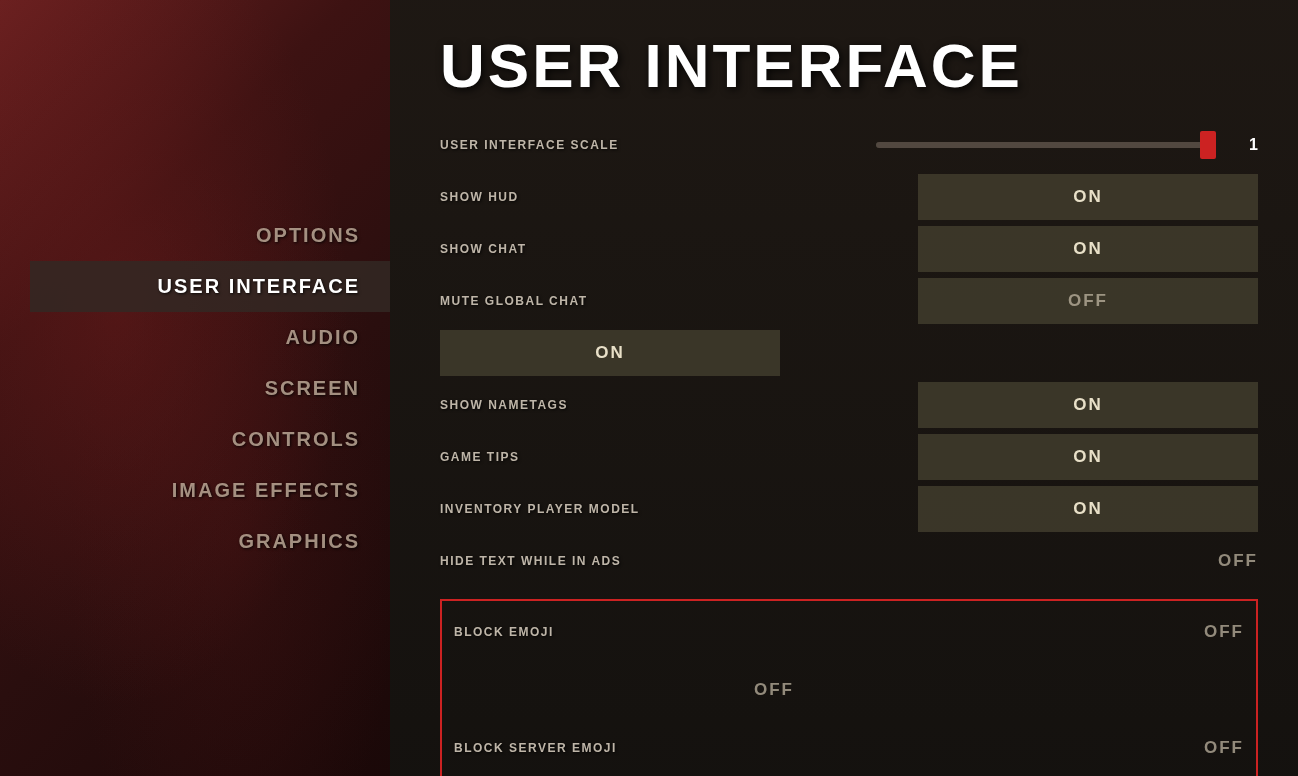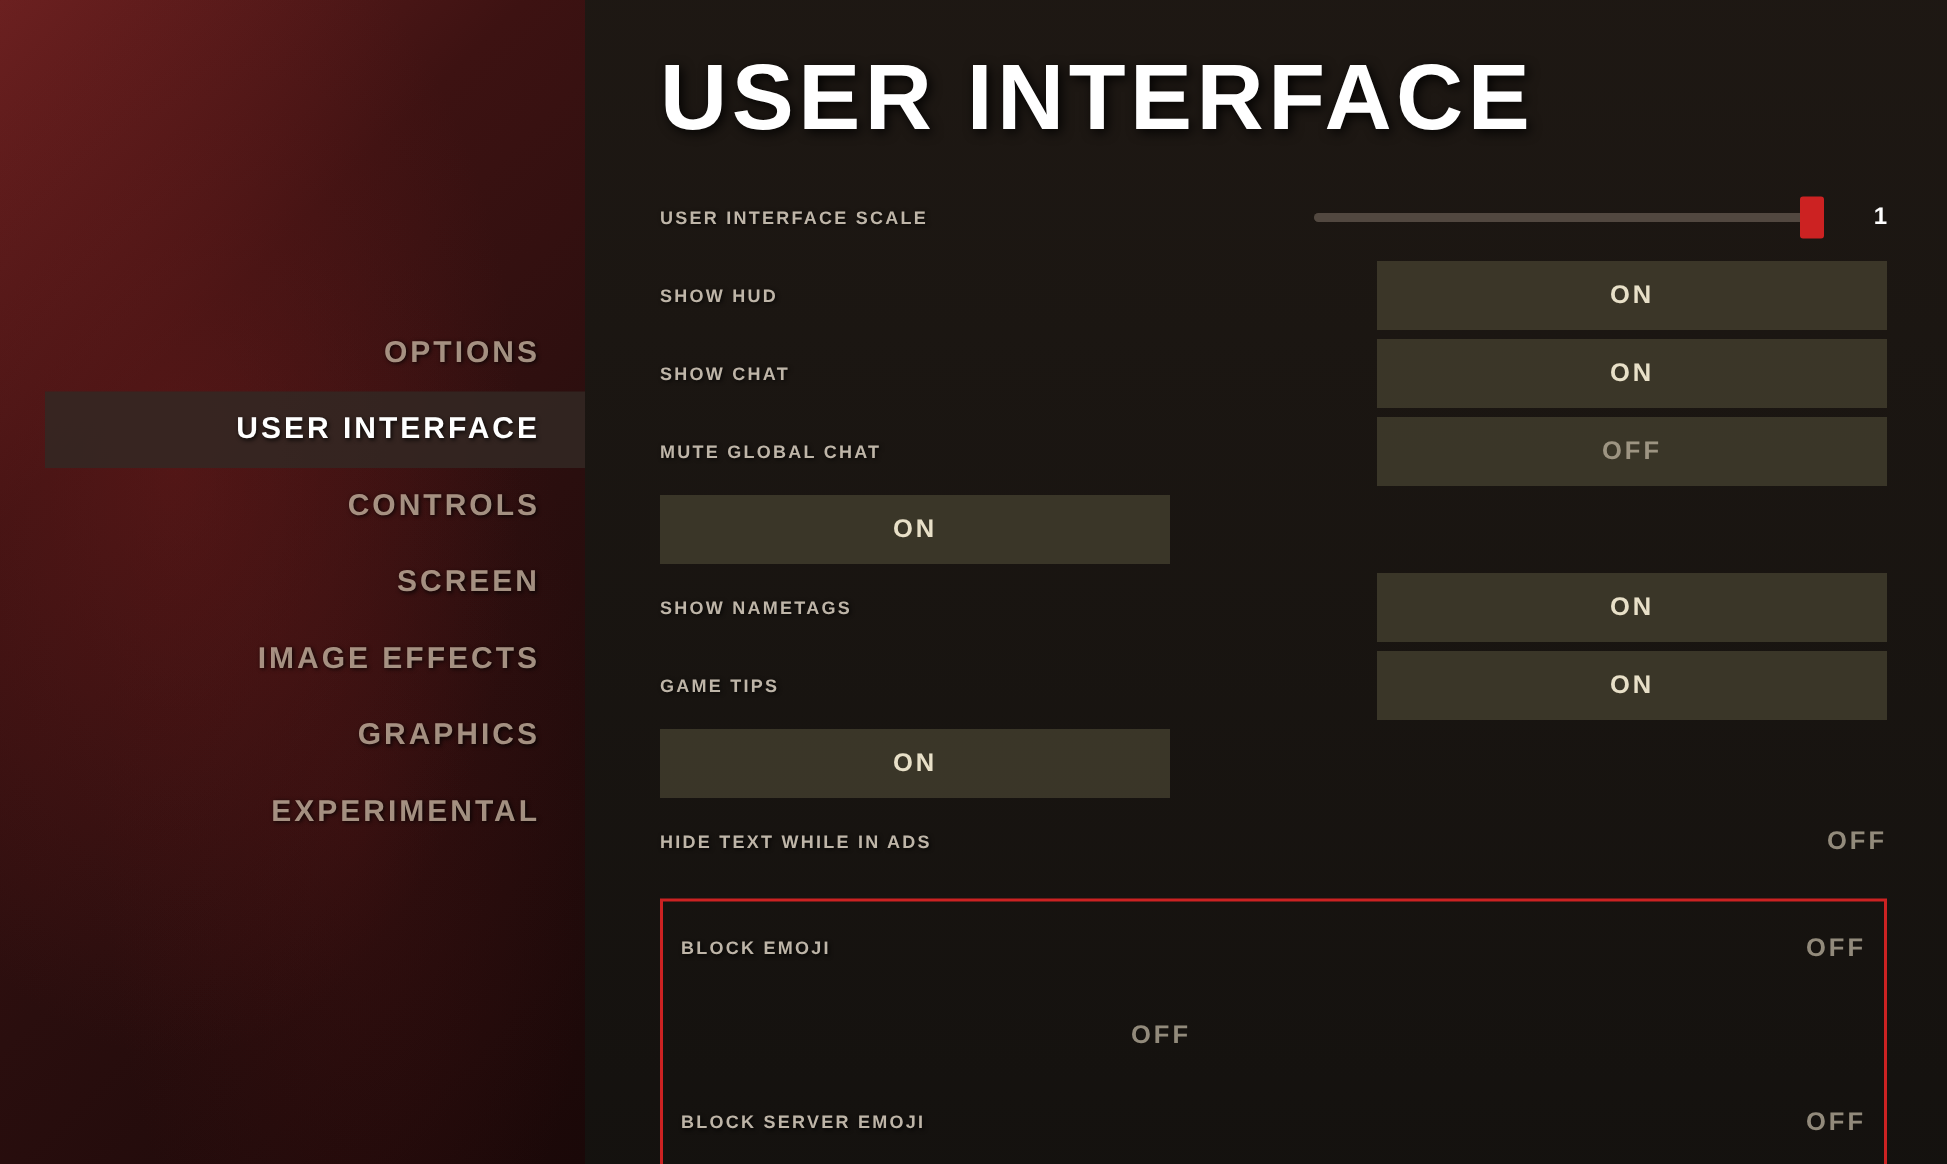--- a/index.html
+++ b/index.html
@@ -199,33 +199,33 @@
 <body>
 
 <div id="sidebar">
   <div class="sidebar-item">
     <span>OPTIONS</span>
   </div>
   <div class="sidebar-item active">
     <span>USER INTERFACE</span>
   </div>
   <div class="sidebar-item">
+    <span>AUDIO</span>
+  </div>
+  <div class="sidebar-item">
+    <span>SCREEN</span>
+  </div>
+  <div class="sidebar-item">
     <span>CONTROLS</span>
   </div>
   <div class="sidebar-item">
-    <span>SCREEN</span>
-  </div>
-  <div class="sidebar-item">
     <span>IMAGE EFFECTS</span>
   </div>
   <div class="sidebar-item">
     <span>GRAPHICS</span>
-  </div>
-  <div class="sidebar-item">
-    <span>EXPERIMENTAL</span>
   </div>
 </div>
 
 <div id="main">
   <div id="page-title">USER INTERFACE</div>
 
   <div class="settings-row">
     <span class="setting-label">USER INTERFACE SCALE</span>
     <div class="slider-container">
       <div class="slider-track">
@@ -271,20 +271,21 @@
   </div>
 
   <div class="settings-row">
     <span class="setting-label">GAME TIPS</span>
     <button class="toggle-btn on">
       <span>ON</span>
     </button>
   </div>
 
   <div class="settings-row">
+    <span class="setting-label">INVENTORY PLAYER MODEL</span>
     <button class="toggle-btn on">
       <span>ON</span>
     </button>
   </div>
 
   <div class="settings-row">
     <span class="setting-label">HIDE TEXT WHILE IN ADS</span>
     <div class="toggle-plain">
       <span>OFF</span>
     </div>

